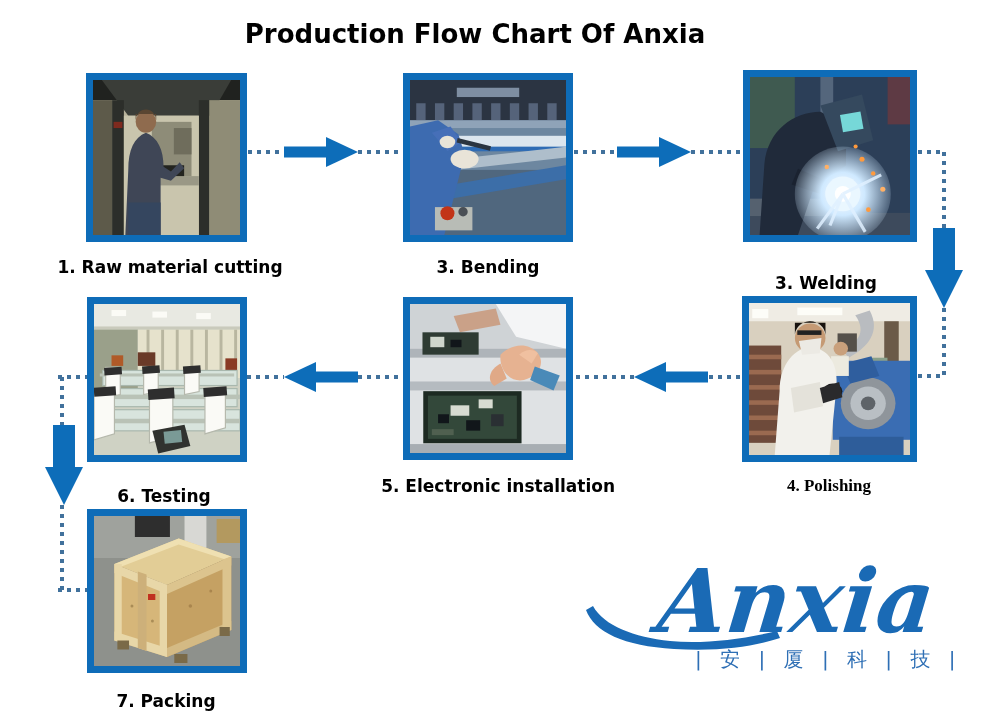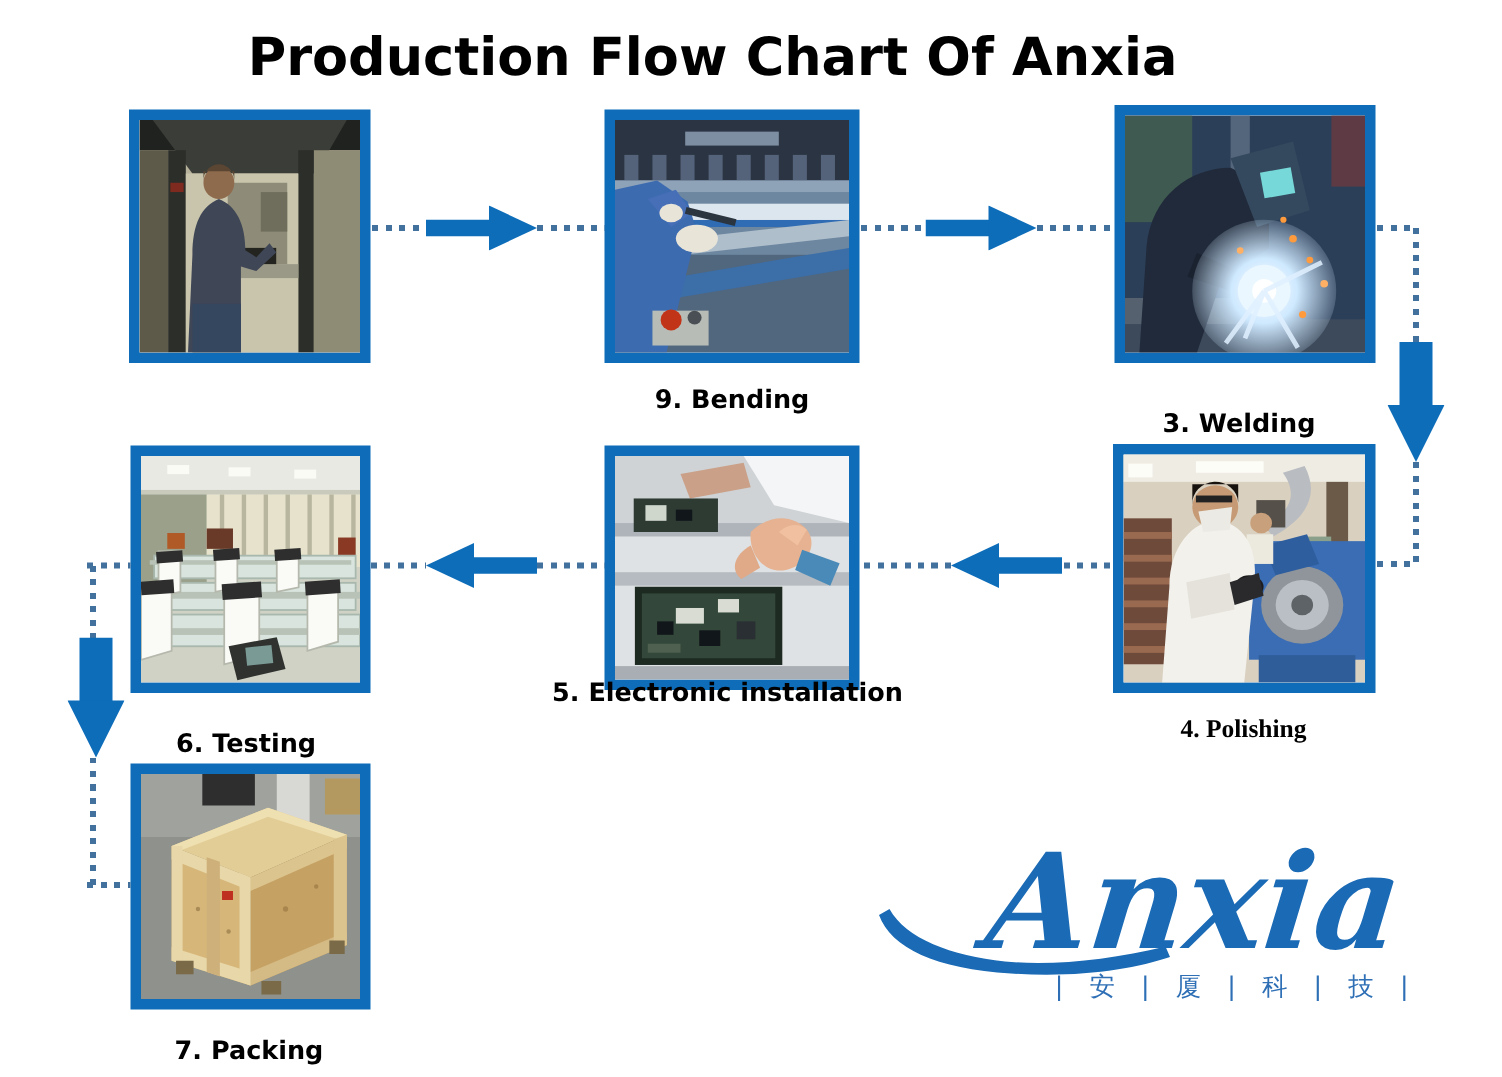--- a/index.html
+++ b/index.html
@@ -2,39 +2,39 @@
 <html><head>
 <meta charset="utf-8">
 <style>
   html,body{margin:0;padding:0;background:#ffffff;}
   .canvas{
     position:relative;width:1001px;height:718px;background:#ffffff;overflow:hidden;
     font-family:"DejaVu Sans","Liberation Sans",sans-serif;color:#000;
   }
   .title{
     position:absolute;left:0;top:19px;width:950px;text-align:center;
-    font-size:35px;font-weight:bold;letter-spacing:0;
+    font-size:26px;font-weight:bold;letter-spacing:0;
   }
   
   .frame{position:absolute;border:7px solid #0e6cb8;box-sizing:border-box;background:#fff;}
   .frame svg{display:block;width:100%;height:100%;}
   #f1{left:86px;top:73px;width:161px;height:169px;}
   #f2{left:403px;top:73px;width:170px;height:169px;}
   #f3{left:743px;top:70px;width:174px;height:172px;}
   #f4{left:742px;top:296px;width:175px;height:166px;}
   #f5{left:403px;top:297px;width:170px;height:163px;}
   #f6{left:87px;top:297px;width:160px;height:165px;}
   #f7{left:87px;top:509px;width:160px;height:164px;}
   
   .lbl{position:absolute;font-size:17px;font-weight:bold;text-align:center;width:260px;white-space:nowrap;}
   #lbl1{left:40px;top:257px;}
   #lbl2{left:358px;top:257px;}
   #lbl3{left:696px;top:257px;margin-top:16px;}
   #lbl4{left:699px;top:476px;font-family:Liberation Serif, serif;}
-  #lbl5{left:355px;top:452px;}
+  #lbl5{left:355px;top:476px;text-align:right;}
   #lbl6{left:34px;top:476px;margin-top:10px;}
   #lbl7{left:36px;top:691px;}
   
   .dh{position:absolute;height:4px;background:repeating-linear-gradient(90deg,#41719c 0 4px,transparent 4px 9px);}
   .dv{position:absolute;width:4px;background:repeating-linear-gradient(180deg,#41719c 0 4px,transparent 4px 9px);}
   #d1{left:248px;top:150px;width:36px;}
   #d2{left:358px;top:150px;width:45px;}
   #d3{left:574px;top:150px;width:43px;}
   #d4{left:691px;top:150px;width:52px;}
   #d5{left:918px;top:150px;width:26px;}
@@ -56,21 +56,21 @@
   #a23{left:617px;top:137px;}
   #a34{left:925px;top:228px;}
   #a45{left:634px;top:362px;}
   #a56{left:284px;top:362px;}
   #a67{left:45px;top:425px;}
   
   .logo{position:absolute;left:580px;top:552px;width:365px;height:112px;}
   .logo svg{display:block;width:100%;height:100%;}
   .tagline{
     position:absolute;left:695px;top:646px;width:250px;text-align:right;
-    font-size:17px;letter-spacing:6px;color:#2e6fb5;white-space:nowrap;
+    font-size:20px;letter-spacing:6px;color:#2e6fb5;white-space:nowrap;
     font-family:"DejaVu Sans","Liberation Sans",sans-serif;
   }
 </style>
 </head>
 <body>
 
 <div class="canvas">
 
   <div class="title">Production Flow Chart Of Anxia</div>
 
@@ -290,21 +290,22 @@
       <circle cx="26" cy="60" r="1" fill="#a98c56"></circle>
         <circle cx="40" cy="70" r="1" fill="#a98c56"></circle>
       <circle cx="66" cy="60" r="1.2" fill="#a9854e"></circle>
         <circle cx="80" cy="50" r="1" fill="#a9854e"></circle>
       <rect x="16" y="83" width="8" height="6" fill="#7a6a48"></rect>
       <rect x="55" y="92" width="9" height="6" fill="#7a6a48"></rect>
       <rect x="86" y="74" width="7" height="6" fill="#7a6a48"></rect>
     </svg>
   </div>
 
-  <div class="lbl" id="lbl2">9. Bending</div>
+  <div class="lbl" id="lbl1">1. Raw material cutting</div>
+  <div class="lbl" id="lbl2">3. Bending</div>
   <div class="lbl" id="lbl3">3. Welding</div>
   <div class="lbl" id="lbl4">4. Polishing</div>
   <div class="lbl" id="lbl5">5. Electronic installation</div>
   <div class="lbl" id="lbl6">6. Testing</div>
   <div class="lbl" id="lbl7">7. Packing</div>
 
   <div class="dh" id="d1"></div>
   <div class="dh" id="d2"></div>
   <div class="dh" id="d3"></div>
   <div class="dh" id="d4"></div>

